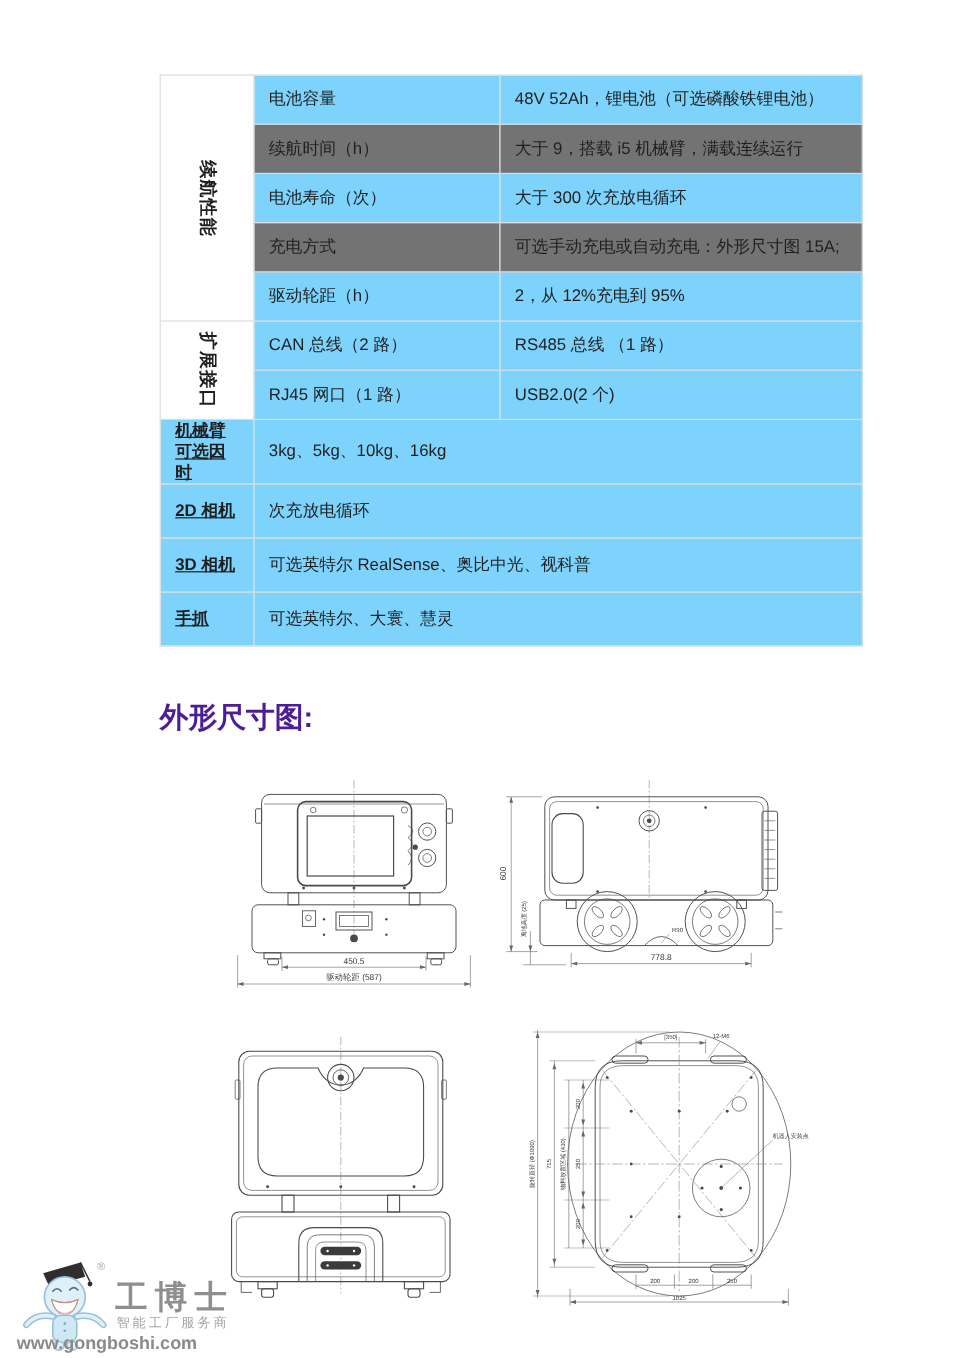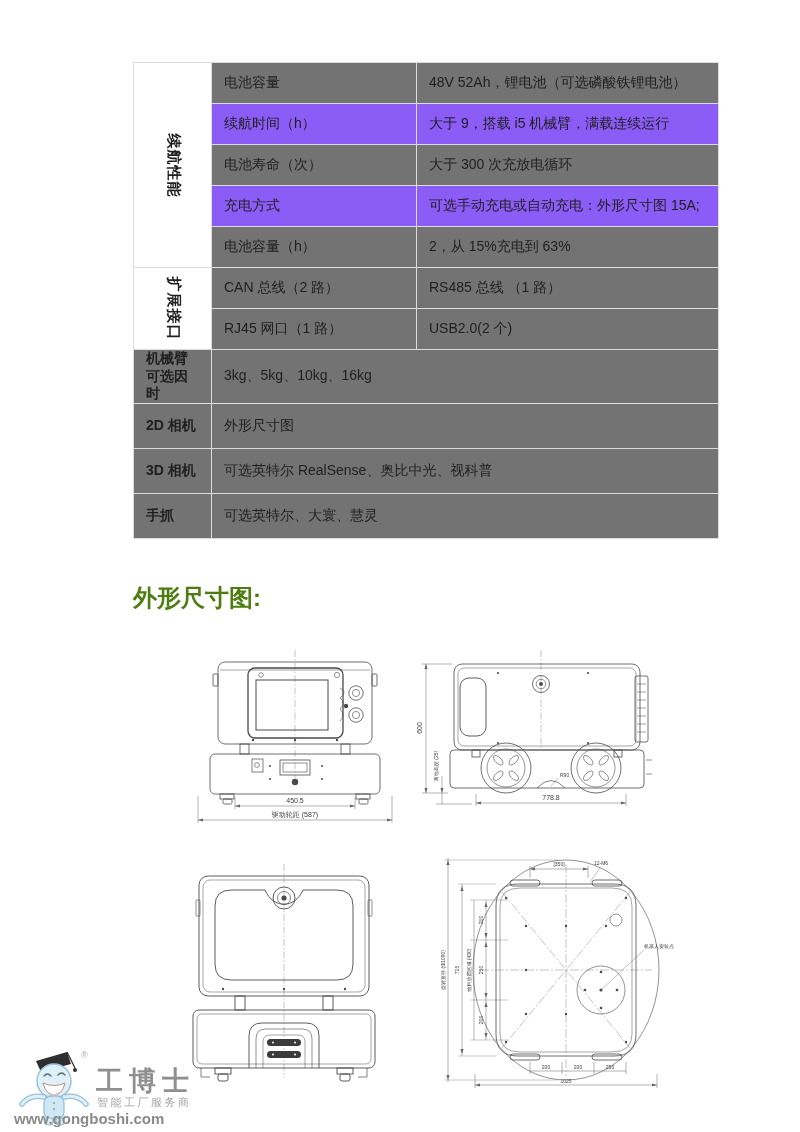--- a/index.html
+++ b/index.html
@@ -2,34 +2,34 @@
 <html><head>
 <meta charset="utf-8">
 <style>
   html,body{margin:0;padding:0;background:#ffffff;}
   .page{position:relative;width:800px;height:1132px;background:#fff;overflow:hidden;
         font-family:"Liberation Sans","DejaVu Sans",sans-serif;color:#1f1f1f;}
 
   
   table.spec{position:absolute;left:133px;top:62px;width:534px;border-collapse:collapse;
              table-layout:fixed;font-size:14px;color:#1f1f1f;}
-  table.spec td{border:1px solid #dcdcdc;padding:0 12px;background:#737373;vertical-align:middle;}
-  table.spec tr.alt td{background:#8b5cf6;}
+  table.spec td{border:1px solid #dcdcdc;padding:0 12px;background:#7dd3fc;vertical-align:middle;}
+  table.spec tr.alt td{background:#737373;}
   table.spec td.vhead{width:77px;padding:0;text-align:center;background:#fff;}
   table.spec td.vhead .vtext{display:inline-block;transform:rotate(90deg);white-space:nowrap;
              font-weight:bold;font-size:15px;letter-spacing:1px;}
   table.spec td.lbl{width:180px;}
   table.spec td.val{width:277px;}
-  table.spec td.hlbl{font-weight:bold;line-height:1.25;}
+  table.spec td.hlbl{font-weight:bold;line-height:1.25;text-decoration:underline;}
   tr.r41 td{height:40px;}
   tr.r47 td{height:46px;}
   tr.r45 td{height:44px;}
 
   
-  .sec-title{position:absolute;left:133px;top:582px;font-size:24px;font-weight:bold;color:#4d7c0f;}
+  .sec-title{position:absolute;left:133px;top:582px;font-size:24px;font-weight:bold;color:#4c1d95;}
 
   
   .drw{position:absolute;}
   .drw svg{display:block;}
   .dimtxt{font-size:7px;fill:#3c3c3c;}
   .dimtxt-s{font-size:5px;fill:#3c3c3c;}
 
   
   .logo{position:absolute;left:8px;top:1044px;width:200px;height:86px;}
 </style>
@@ -53,22 +53,22 @@
     </tr>
     <tr class="r41">
       <td class="lbl">电池寿命（次）</td>
       <td class="val">大于 300 次充放电循环</td>
     </tr>
     <tr class="r41 alt">
       <td class="lbl">充电方式</td>
       <td class="val">可选手动充电或自动充电：外形尺寸图 15A;</td>
     </tr>
     <tr class="r41">
-      <td class="lbl">电池容量（h）</td>
-      <td class="val">2，从 15%充电到 63%</td>
+      <td class="lbl">驱动轮距（h）</td>
+      <td class="val">2，从 12%充电到 95%</td>
     </tr>
 
     <tr class="r41">
       <td class="vhead" rowspan="2">
         <span class="vtext">扩展接口</span>
       </td>
       <td class="lbl">CAN 总线（2 路）</td>
       <td class="val">RS485 总线 （1 路）</td>
     </tr>
     <tr class="r41">
@@ -78,21 +78,21 @@
 
     <tr class="r47">
       <td class="hlbl">
         <span>机械臂</span><br>
         <span>可选因时</span>
       </td>
       <td colspan="2">3kg、5kg、10kg、16kg</td>
     </tr>
     <tr class="r45">
       <td class="hlbl">2D 相机</td>
-      <td colspan="2">外形尺寸图</td>
+      <td colspan="2">次充放电循环</td>
     </tr>
     <tr class="r45">
       <td class="hlbl">3D 相机</td>
       <td colspan="2">可选英特尔 RealSense、奥比中光、视科普</td>
     </tr>
     <tr class="r45">
       <td class="hlbl">手抓</td>
       <td colspan="2">可选英特尔、大寰、慧灵</td>
     </tr>
   </tbody>

